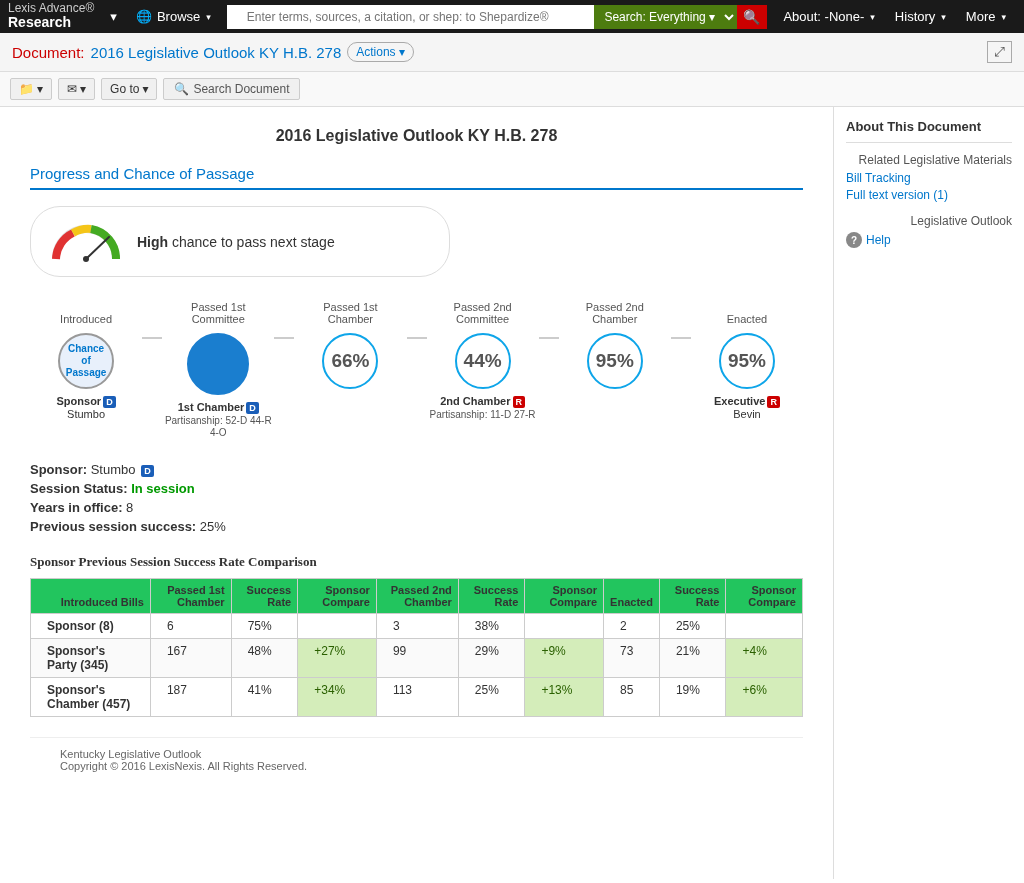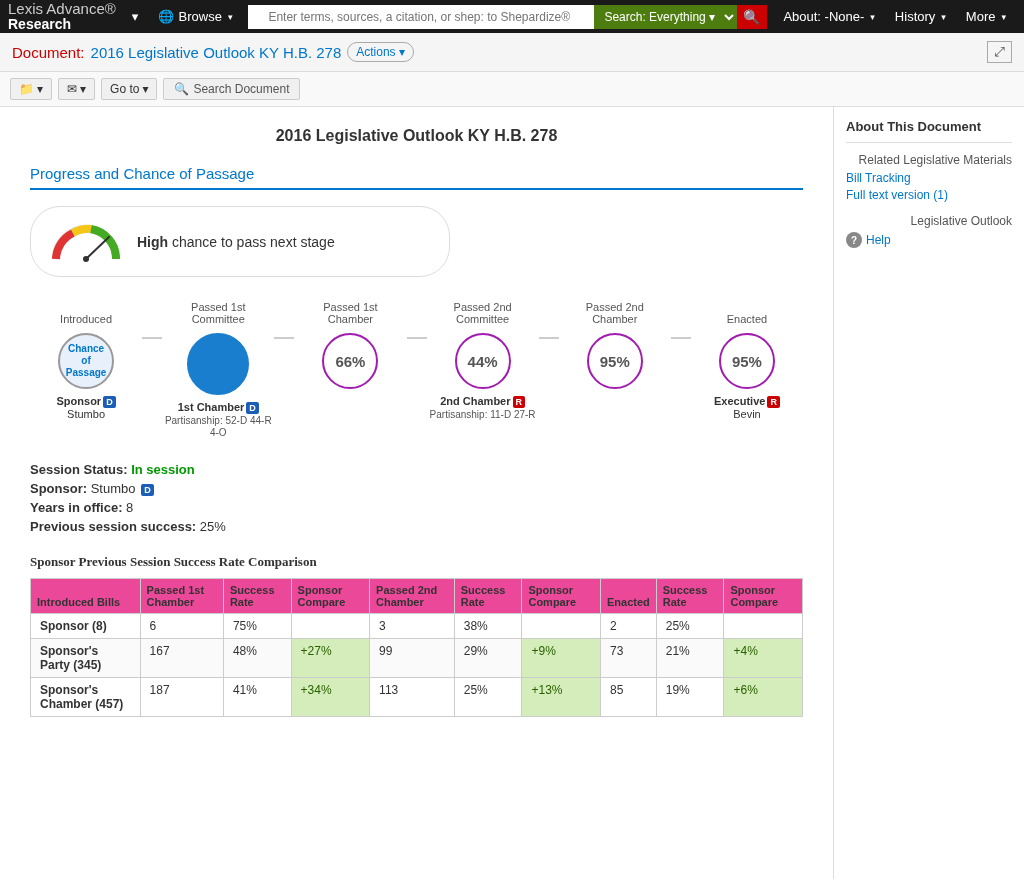--- a/index.html
+++ b/index.html
@@ -14,21 +14,21 @@
       color: #fff;
       padding: 0 8px;
       gap: 0;
     }
     .nav-brand {
       display: flex;
       flex-direction: column;
       margin-right: 6px;
       line-height: 1.1;
     }
-    .nav-brand-top { font-size: 15px; color: #ccc; }
+    .nav-brand-top { font-size: 12px; color: #ccc; }
     .nav-brand-bottom { font-size: 14px; font-weight: bold; color: #fff; }
     .nav-btn {
       background: transparent;
       border: none;
       color: #fff;
       cursor: pointer;
       padding: 0 10px;
       height: 33px;
       font-size: 13px;
       display: flex;
@@ -208,26 +208,26 @@
       margin-bottom: 8px;
       min-height: 28px;
       display: flex;
       align-items: flex-end;
       justify-content: center;
     }
     .stage-circle {
       width: 56px;
       height: 56px;
       border-radius: 50%;
-      border: 2px solid #a21caf;
+      border: 2px solid #0ea5e9;
       background: #fff;
       display: flex;
       align-items: center;
       justify-content: center;
-      font-size: 15px;
+      font-size: 19px;
       font-weight: bold;
       color: #555;
       position: relative;
       z-index: 1;
     }
     .stage-circle.active {
       background: #1a7ecf;
       border-color: #1a7ecf;
       width: 62px;
       height: 62px;
@@ -304,31 +304,31 @@
       margin-bottom: 8px;
       font-family: Liberation Serif, serif;
     }
     .data-table {
       width: 100%;
       border-collapse: collapse;
       font-size: 12px;
       border: 1px solid #ccc;
     }
     .data-table th {
-      background: #ec4899;
+      background: #22c55e;
       border: 1px solid #ccc;
       padding: 5px 6px;
-      text-align: left;
+      text-align: right;
       font-weight: bold;
       font-size: 11px;
       vertical-align: bottom;
     }
     .data-table td {
       border: 1px solid #ccc;
-      padding: 5px 9px;
+      padding: 5px 16px;
       vertical-align: top;
     }
     .data-table tr:nth-child(even) td { background: #fafafa; }
     .cell-green { background: #d4edba !important; color: #2a6000; }
     .row-header-cell { font-weight: bold; }
 
     
     .doc-footer {
       padding: 10px 30px;
       font-size: 11px;
@@ -528,27 +528,27 @@
           <div class="stage-circle">95%</div>
           <div class="stage-sublabel">
             <strong>Executive</strong><span class="party-r">R</span><br>Bevin
           </div>
         </div>
       </div>
     </div>
 
     <div class="session-info">
       <p>
-        <strong>Session Status:</strong>
-        <span class="in-session">In session</span>
-      </p>
-      <p>
         <strong>Sponsor:</strong>
         <span>Stumbo</span>
         <span class="sponsor-d">D</span>
+      </p>
+      <p>
+        <strong>Session Status:</strong>
+        <span class="in-session">In session</span>
       </p>
       <p>
         <strong>Years in office:</strong>
         <span>8</span>
       </p>
       <p>
         <strong>Previous session success:</strong>
         <span>25%</span>
       </p>
     </div>
@@ -602,20 +602,24 @@
           <td>113</td>
           <td>25%</td>
           <td class="cell-green">+13%</td>
           <td>85</td>
           <td>19%</td>
           <td class="cell-green">+6%</td>
         </tr>
       </tbody>
     </table>
 
+    <div class="doc-footer" style="margin-top: 20px;">
+      <div>Kentucky Legislative Outlook</div>
+      <div>Copyright © 2016 LexisNexis. All Rights Reserved.</div>
+    </div>
 
   </div>
 
   <div class="sidebar">
     <div class="sidebar-section-title">About This Document</div>
     <hr class="divider">
     <div class="sidebar-subsection-title">Related Legislative Materials</div>
     <a class="sidebar-link">Bill Tracking</a>
     <a class="sidebar-link">Full text version (1)</a>
     <div class="sidebar-subsection-title" style="margin-top:12px;">Legislative Outlook</div>

